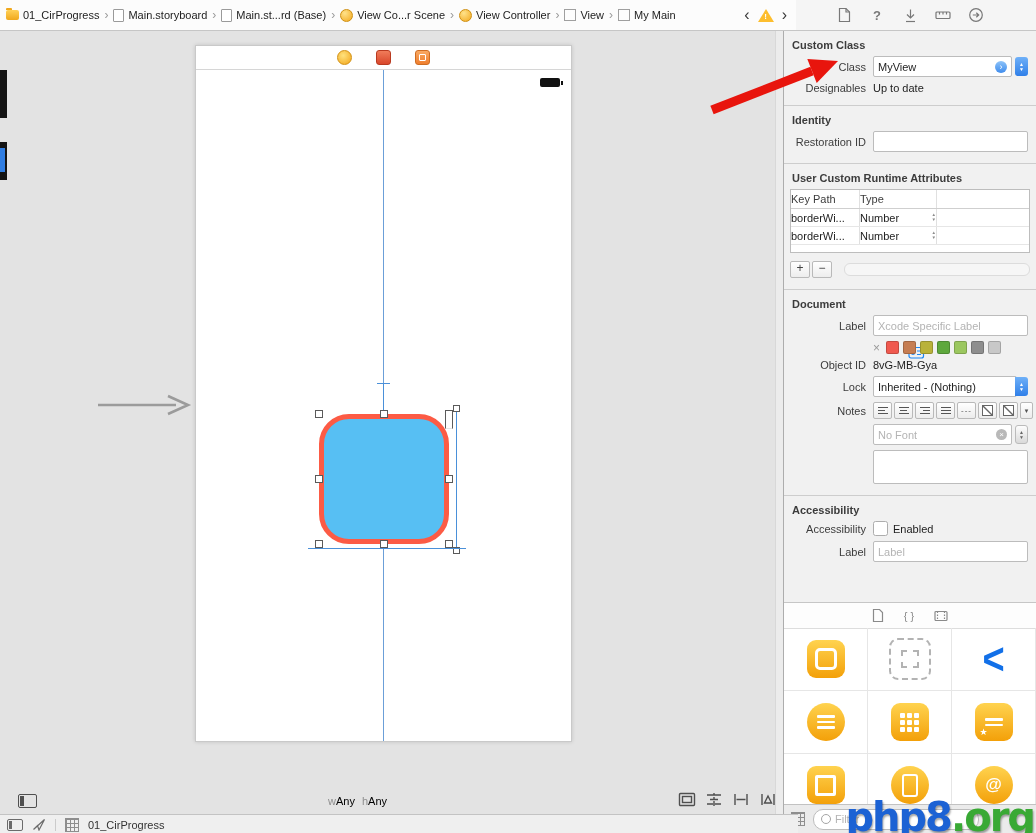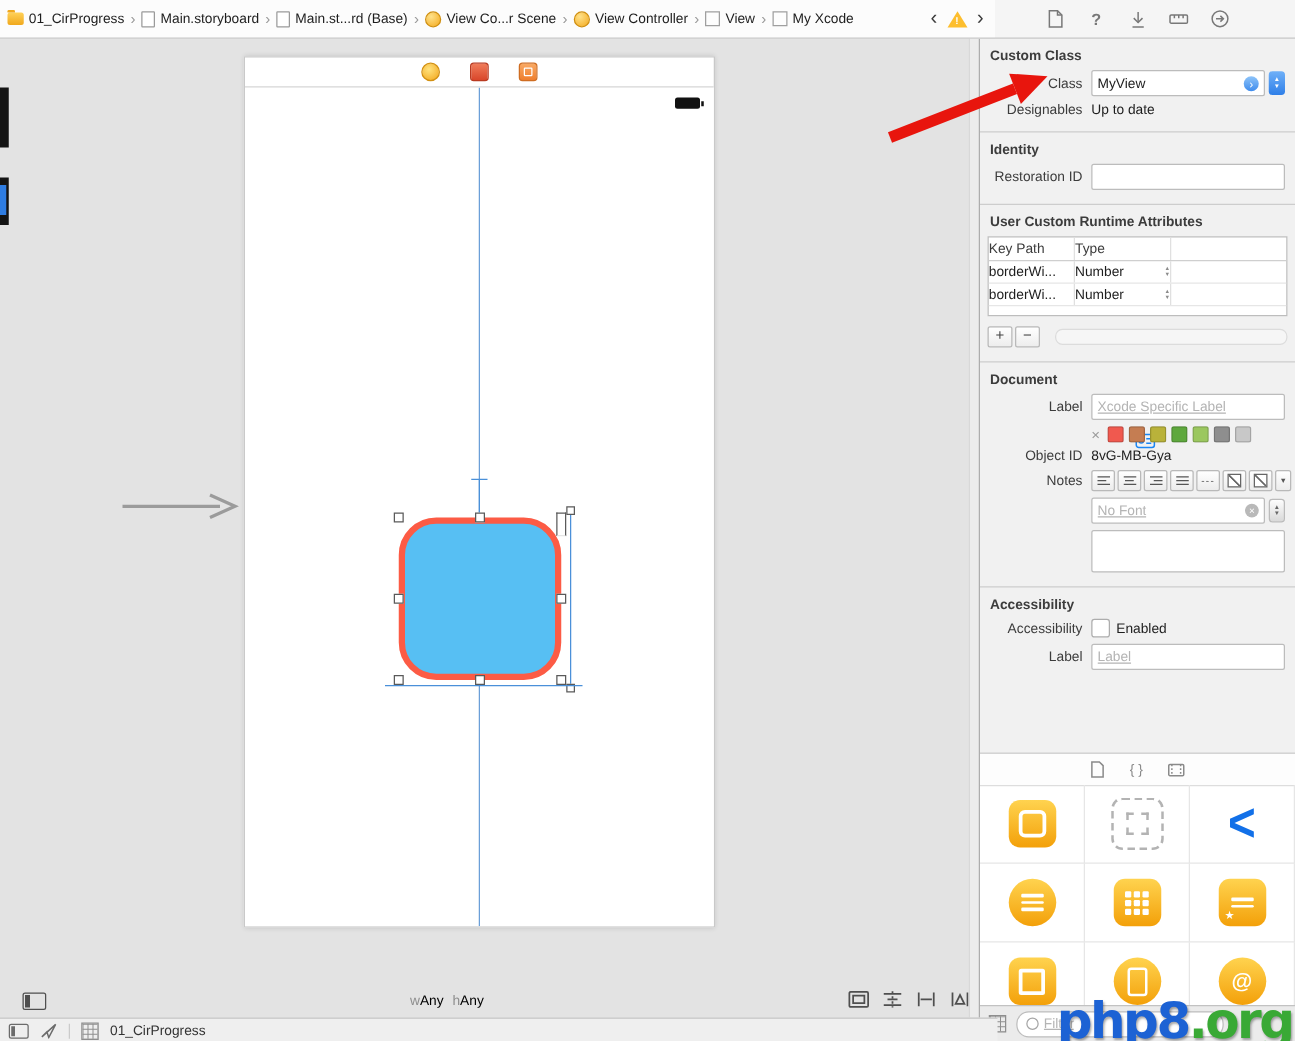--- a/index.html
+++ b/index.html
@@ -72,21 +72,21 @@
   .tb-ic{display:inline-flex;align-items:center;justify-content:center;width:18px;height:18px;color:#787878;cursor:pointer;}
   .tb-ic svg{stroke:#787878;fill:none;stroke-width:1.2;}
   .tb-ic.sel svg{stroke:#1a86f5;}
   .tb-ic.q{font-weight:bold;font-size:13px;}
   .insp-content{position:absolute;top:31px;left:0;right:0;height:571px;overflow:hidden;}
   .sect-title{font-weight:bold;color:#3c3c3c;margin:8px 8px 0 8px;}
   .hr{height:1px;background:#cdcdcd;margin-top:11px;}
   .insp-row{display:flex;align-items:center;margin:5px 8px 0 8px;}
   .insp-label{width:74px;flex-shrink:0;text-align:right;padding-right:7px;color:#3c3c3c;}
   .field{flex:1;height:19px;background:#fff;border:1px solid #bcbcbc;border-radius:2px;display:flex;align-items:center;padding:0 4px;min-width:0;cursor:text;}
-  .ph{color:#b4b4b4;white-space:nowrap;overflow:hidden;text-decoration:underline;}
+  .ph{color:#b4b4b4;white-space:nowrap;overflow:hidden;}
   .gtxt{color:#a8a8a8;}
   .stepper{width:13px;height:19px;margin-left:3px;border-radius:3px;background:linear-gradient(#6fb0f8,#2f7fe8);display:flex;flex-direction:column;align-items:center;justify-content:center;color:#fff;flex-shrink:0;cursor:pointer;}
   .stepper b{font-size:5px;line-height:5px;font-weight:normal;}
   .stepper.gray{background:linear-gradient(#fdfdfd,#d9d9d9);border:1px solid #bbb;color:#666;box-sizing:border-box;}
   .stepper.attached{margin-left:-2px;border-radius:0 3px 3px 0;}
   .combo-circle{margin-left:auto;width:12px;height:12px;border-radius:50%;background:linear-gradient(#8ec4f9,#3f8ced);color:#fff;font-size:9px;line-height:12px;text-align:center;flex-shrink:0;cursor:pointer;}
   .udra{margin:5px 6px 0 6px;background:#fff;border:1px solid #bdbdbd;}
   .tr{display:flex;height:17px;align-items:stretch;border-bottom:1px solid #e6e6e6;}
   .tr.th{border-bottom:1px solid #cfcfcf;color:#3c3c3c;height:18px;}
   .td{padding:0 0;overflow:hidden;white-space:nowrap;display:flex;align-items:center;}
@@ -177,21 +177,21 @@
       <span>View Controller</span>
     </span>
     <span class="sep">›</span>
     <span class="crumb">
       <i class="ic-square"></i>
       <span>View</span>
     </span>
     <span class="sep">›</span>
     <span class="crumb">
       <i class="ic-square"></i>
-      <span>My Xcode</span>
+      <span>My Main</span>
     </span>
     <span class="jump-nav">
       <span class="navchev">‹</span>
       <span class="warn">
           <b>!</b>
         </span>
       <span class="navchev">›</span>
     </span>
   </div>
 
@@ -390,20 +390,30 @@
         <span class="csw" style="background: rgb(94, 168, 61);"></span>
         <span class="csw" style="background: rgb(155, 199, 95);"></span>
         <span class="csw" style="background: rgb(142, 142, 142);"></span>
         <span class="csw" style="background: rgb(200, 200, 200);"></span>
       </div>
       <div class="insp-row">
         <span class="insp-label">Object ID</span>
         <span>8vG-MB-Gya</span>
       </div>
       <div class="insp-row">
+        <span class="insp-label">Lock</span>
+        <span class="field">
+          <span>Inherited - (Nothing)</span>
+        </span>
+        <span class="stepper attached">
+            <b>▲</b>
+            <b>▼</b>
+          </span>
+      </div>
+      <div class="insp-row">
         <span class="insp-label">Notes</span>
         <span class="notes-strip">
           <span class="nbtn">
               <span class="lines l">
                 <b></b>
                 <b></b>
                 <b></b>
               </span>
             </span>
           <span class="nbtn">

